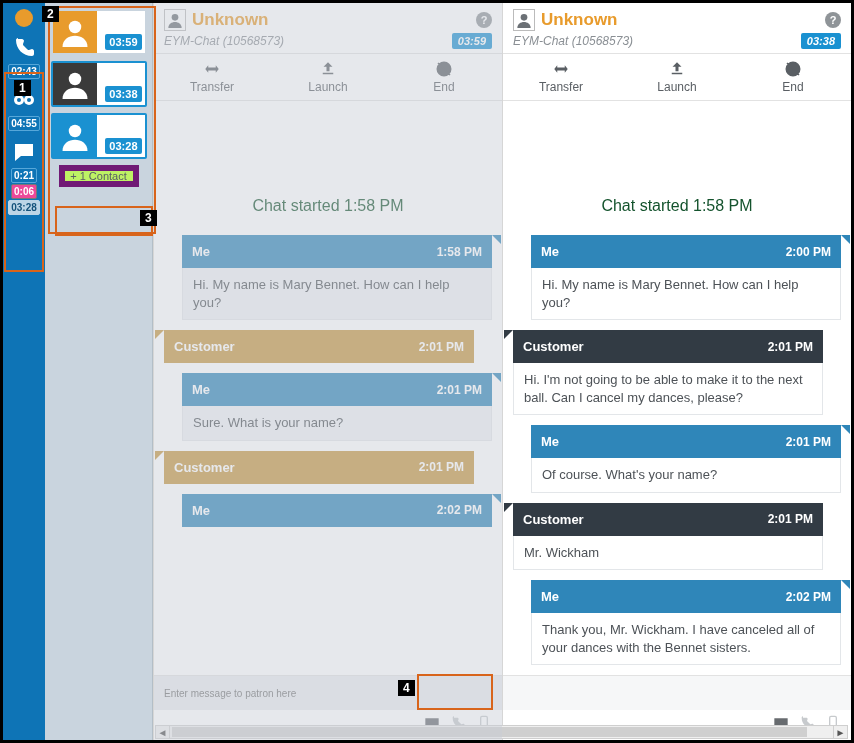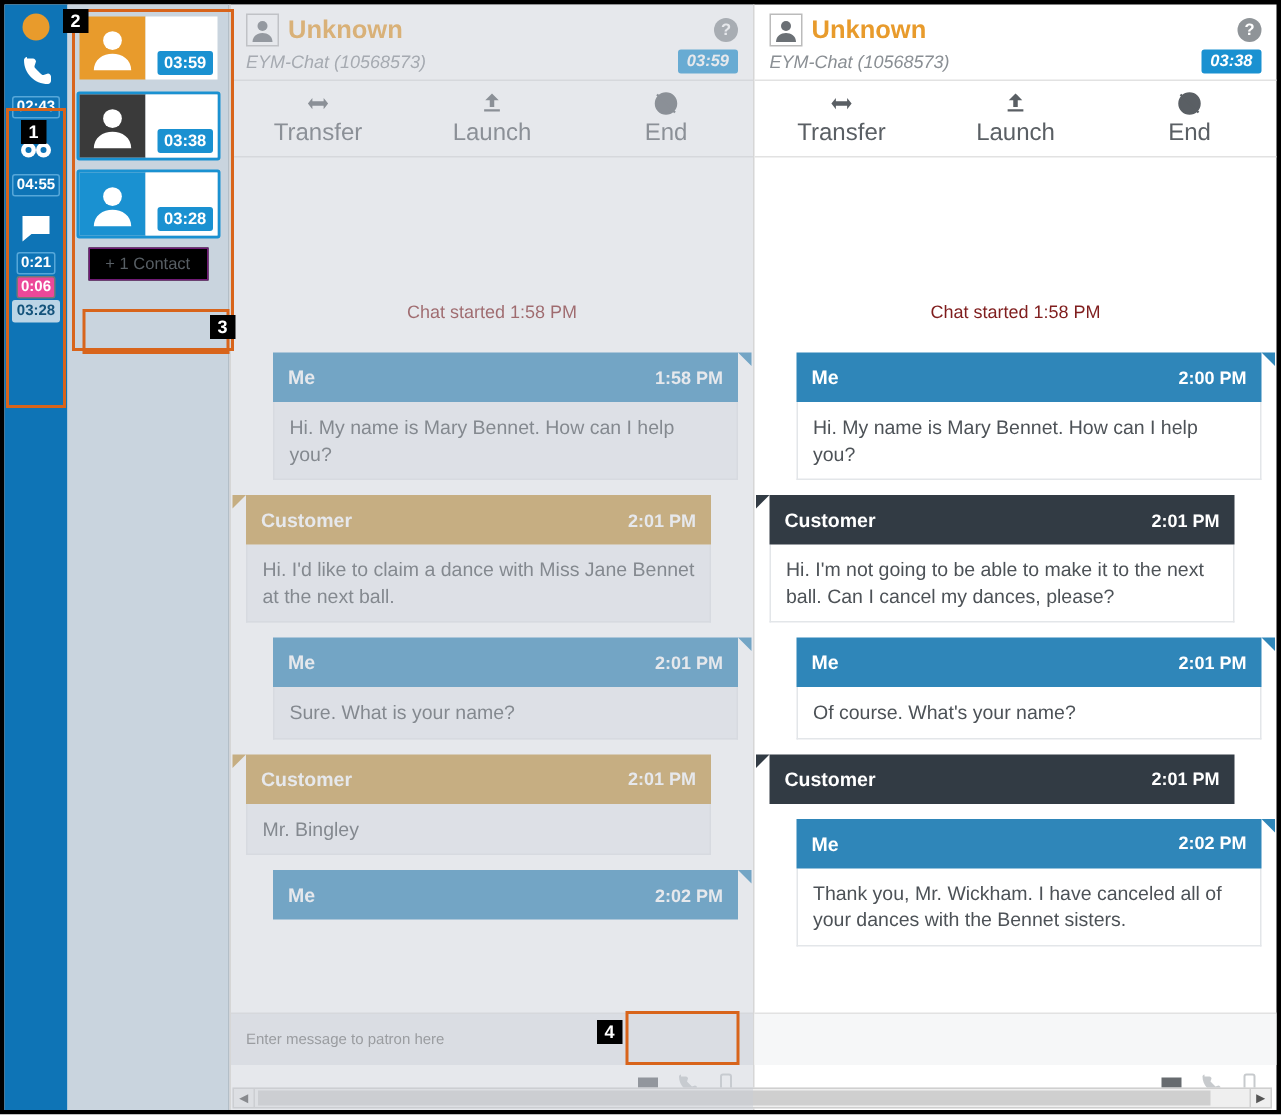--- a/index.html
+++ b/index.html
@@ -18,41 +18,41 @@
 .rail-time.lt { background:#bcd5e6; color:#14537b; border-color:#bcd5e6; }
 
 
 .strip { width:108px; background:#c9d4de; border-right:1px solid #b3bec7; display:flex; flex-direction:column; align-items:center; padding-top:6px; gap:6px; position:relative; }
 .card { width:96px; height:46px; display:flex; border:2px solid transparent; border-radius:2px; }
 .card.sel { border-color:#1a91d1; }
 .card .av { width:44px; display:flex; align-items:center; justify-content:center; }
 .card .rt { flex:1; background:#fff; display:flex; align-items:flex-end; justify-content:flex-end; padding:3px; }
 .card .tm { font-size:11px; font-weight:bold; color:#fff; background:#1a91d1; padding:2px 4px; border-radius:2px; }
 .av.amber{background:#e89b2c;} .av.dark{background:#3a3a3a;} .av.blue{background:#1a91d1;}
-.plus-c { width:80px; height:22px; border:1px solid #701a75; background:#000000; color:#585f65; font-size:11px; display:flex; align-items:center; justify-content:center; cursor:pointer; }
+.plus-c { width:80px; height:22px; border:6px solid #701a75; background:#bef264; color:#585f65; font-size:11px; display:flex; align-items:center; justify-content:center; cursor:pointer; }
 
 
 .panes { flex:1; display:flex; min-width:0; }
 .pane { flex:1; display:flex; flex-direction:column; min-width:0; border-left:1px solid #d6d6d6; position:relative; }
 .pane.dim::after { content:""; position:absolute; inset:0; background:rgba(200,205,212,0.45); pointer-events:none; z-index:5; }
 .phead { padding:6px 10px 4px 10px; border-bottom:1px solid #e2e2e2; display:flex; flex-direction:column; gap:2px; }
 .ph-row1 { display:flex; align-items:center; gap:6px; }
 .ph-ico { width:22px; height:22px; border:1px solid #bbb; display:flex; align-items:center; justify-content:center; }
 .ph-name { color:#e89b2c; font-size:17px; font-weight:600; }
 .ph-help { margin-left:auto; width:16px; height:16px; border-radius:50%; background:#8f9498; color:#fff; font-size:11px; font-weight:bold; display:flex; align-items:center; justify-content:center; }
 .ph-row2 { display:flex; align-items:center;font-style:italic; }
 .ph-sub { color:#8a8f94; font-size:12px; }
 .ph-time { margin-left:auto; font-size:11px; font-weight:bold; color:#fff; background:#1a91d1; padding:2px 6px; border-radius:2px; }
 
 .acts { display:flex; border-bottom:1px solid #e2e2e2; }
-.act { flex:1; display:flex; flex-direction:column; align-items:center; gap:2px; padding:6px 0; color:#5a5f64; font-size:16px; cursor:pointer; }
+.act { flex:1; display:flex; flex-direction:column; align-items:center; gap:2px; padding:6px 0; color:#5a5f64; font-size:12px; cursor:pointer; }
 .act svg { width:18px; height:18px; }
 
 .body { flex:1; overflow:hidden; padding:12px 10px 0 10px; }
-.started { text-align:center; color:#7f1d1d; font-size:12px; margin:84px 0 20px 0; }
+.started { text-align:center; color:#14532d; font-size:16px; margin:84px 0 20px 0; }
 
 .msg { margin-bottom:10px; }
 .msg .hdr { display:flex; align-items:center; padding:9px 10px; color:#fff; font-weight:600; font-size:13px; position:relative; }
 .msg .hdr .who{} .msg .hdr .when { margin-left:auto; font-size:12px; }
 .msg .bod { background:#fff; border:1px solid #e3e6e9; border-top:none; padding:8px 10px; color:#4d5257; font-size:13px; line-height:1.35; }
 .notch { position:absolute; top:0; width:0; height:0; border-top:9px solid; }
 .msg.me   { margin-left:18px; }
 .msg.cust { margin-right:18px;border-radius:22px; }
 .msg.me .hdr   { background:#2f86b9; }
 .msg.me .notch { right:-9px; border-left:9px solid transparent; border-top-color:#2f86b9; }
@@ -209,37 +209,35 @@
         <span class="when">1:58 PM</span>
       </div>
       <div class="bod">Hi. My name is Mary Bennet. How can I help you?</div>
               </div>
               <div class="msg cust">
       <div class="hdr">
         <span class="notch"></span>
         <span class="who">Customer</span>
         <span class="when">2:01 PM</span>
       </div>
-      <div class="bod">Hi. I'd like to claim a dance with Miss Jane Bennet at the next ball.</div>
               </div>
               <div class="msg me">
       <div class="hdr">
         <span class="notch"></span>
         <span class="who">Me</span>
         <span class="when">2:01 PM</span>
       </div>
       <div class="bod">Sure. What is your name?</div>
               </div>
               <div class="msg cust">
       <div class="hdr">
         <span class="notch"></span>
         <span class="who">Customer</span>
         <span class="when">2:01 PM</span>
       </div>
-      <div class="bod">Mr. Bingley</div>
               </div>
               <div class="msg me">
       <div class="hdr">
         <span class="notch"></span>
         <span class="who">Me</span>
         <span class="when">2:02 PM</span>
       </div>
               </div>
             </div>
     </div>
@@ -321,20 +319,21 @@
         <span class="when">2:01 PM</span>
       </div>
       <div class="bod">Of course. What's your name?</div>
               </div>
               <div class="msg cust dark">
       <div class="hdr">
         <span class="notch"></span>
         <span class="who">Customer</span>
         <span class="when">2:01 PM</span>
       </div>
+      <div class="bod">Mr. Wickham</div>
               </div>
               <div class="msg me">
       <div class="hdr">
         <span class="notch"></span>
         <span class="who">Me</span>
         <span class="when">2:02 PM</span>
       </div>
       <div class="bod">Thank you, Mr. Wickham. I have canceled all of your dances with the Bennet sisters.</div>
               </div>
             </div>

